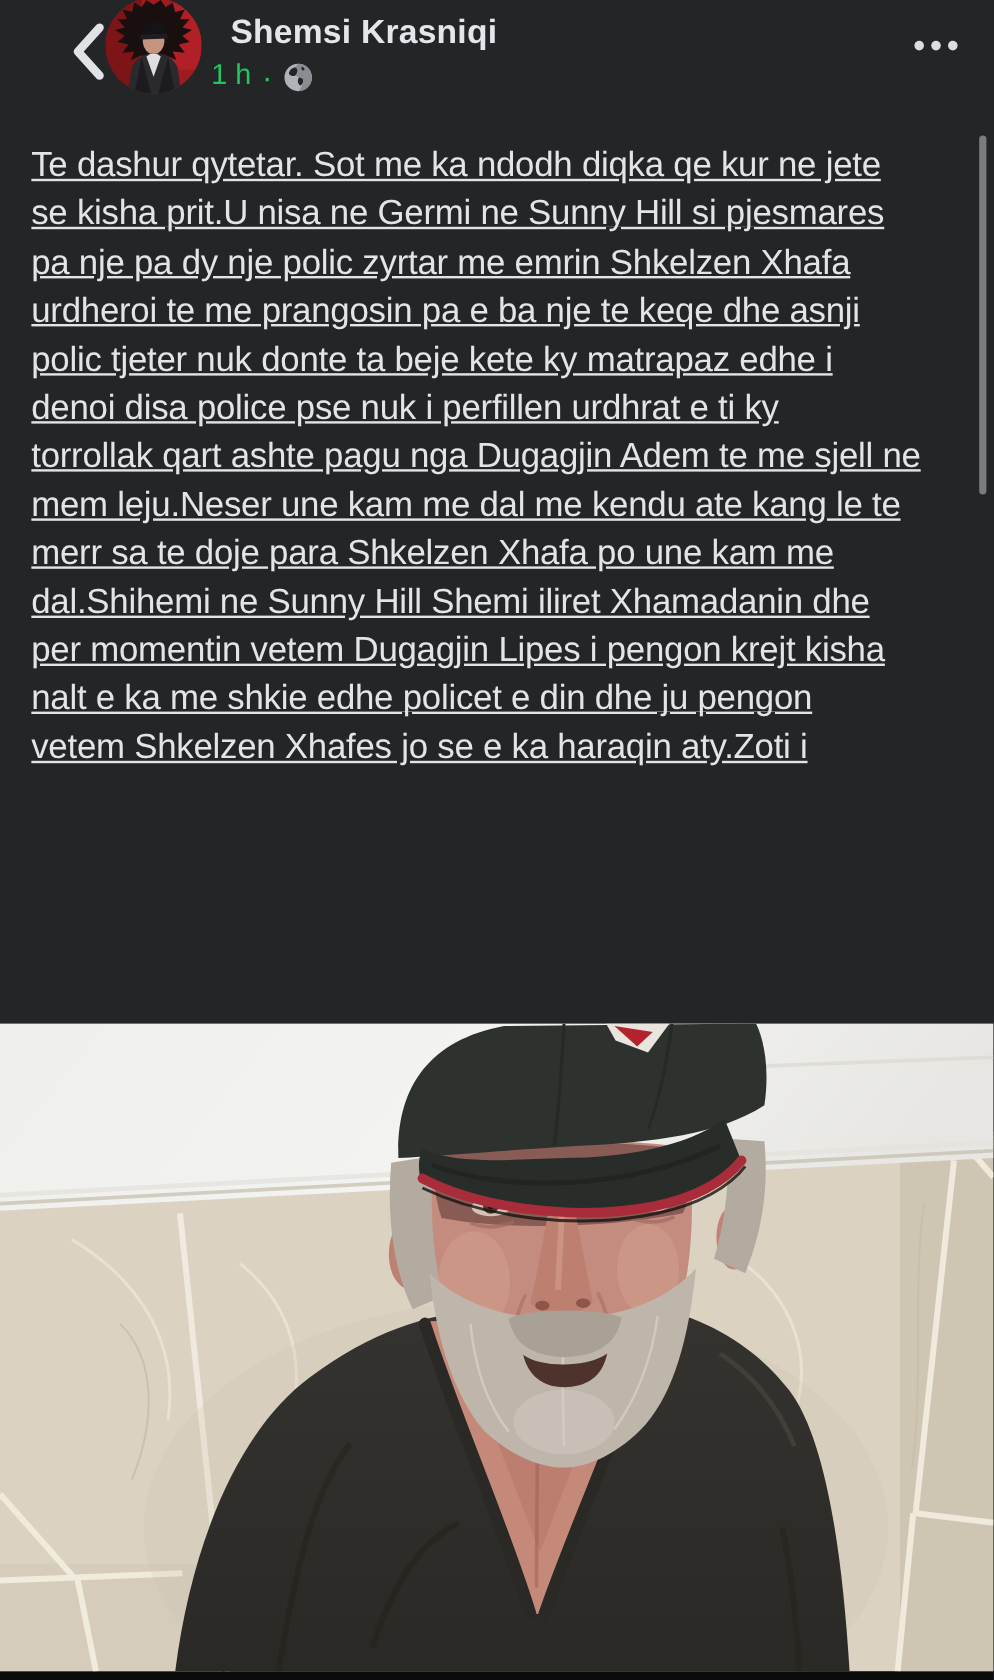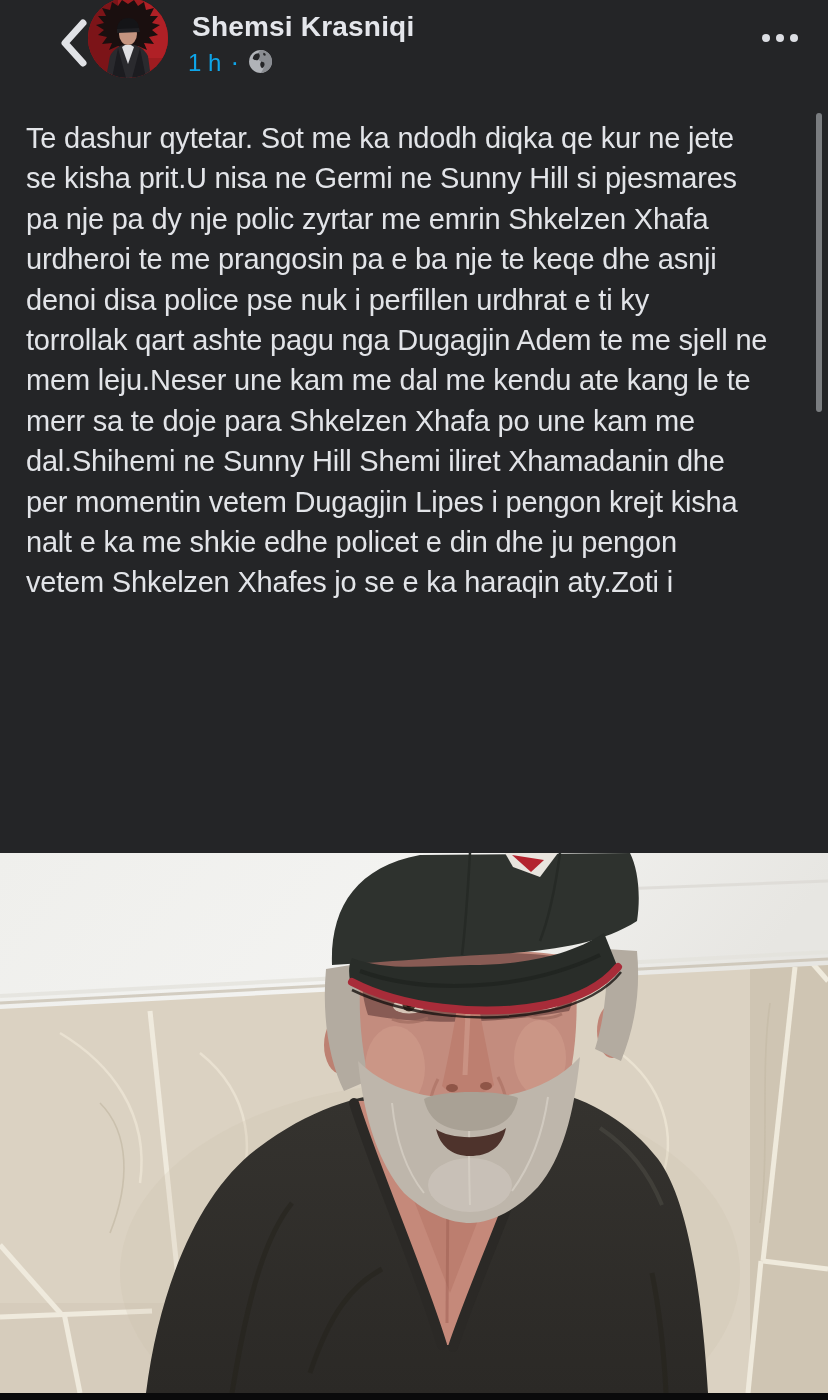--- a/index.html
+++ b/index.html
@@ -20,37 +20,37 @@
   .avatar{
     position:absolute;left:88px;top:-2px;width:80px;height:80px;border-radius:50%;
     overflow:hidden;cursor:pointer;background:#7d181c;
   }
   .avatar svg{display:block;width:100%;height:100%;}
   .head-name{
     position:absolute;left:192px;top:11px;
     font-size:28px;font-weight:bold;color:#e4e6eb;letter-spacing:.2px;cursor:pointer;
   }
   .head-meta{
-    position:absolute;left:188px;top:49px;height:28px;
-    display:flex;align-items:flex-start;gap:9px;
-    font-size:24px;color:#0ea5e9;
+    position:absolute;left:176px;top:49px;height:28px;
+    display:flex;align-items:flex-end;gap:9px;
+    font-size:24px;color:#22c55e;
   }
   .head-meta .sep{font-size:26px;line-height:1;}
   .globe{width:25px;height:25px;display:block;}
   .more-btn{
     position:absolute;right:30px;top:22px;width:60px;height:32px;
     background:none;border:none;padding:0;cursor:pointer;
     display:flex;align-items:center;justify-content:flex-end;gap:6px;
   }
   .more-btn i{width:8px;height:8px;border-radius:50%;background:#dcdee3;display:block;}
 
   
   .post-text{
     position:absolute;left:26px;top:118px;width:790px;height:727px;
-    overflow:hidden;color:#e2e4e8;
+    overflow:hidden;color:#e2e4e8;text-decoration:underline;
   }
   .post-line{
     white-space:nowrap;font-size:29px;line-height:40.4px;letter-spacing:-0.2px;
   }
 
   
   .scrollbar{
     position:absolute;right:6px;top:113px;width:6px;height:299px;
     border-radius:3px;background:#8a8d91;opacity:.85;
   }
@@ -119,20 +119,21 @@
       <i></i>
       <i></i>
     </button>
   </div>
 
   <div class="post-text">
       <div class="post-line">Te dashur qytetar. Sot me ka ndodh diqka qe kur ne jete</div>
       <div class="post-line">se kisha prit.U nisa ne Germi ne Sunny Hill si pjesmares</div>
       <div class="post-line">pa nje pa dy nje polic zyrtar me emrin Shkelzen Xhafa</div>
       <div class="post-line">urdheroi te me prangosin pa e ba nje te keqe dhe asnji</div>
+      <div class="post-line">polic tjeter nuk donte ta beje kete ky matrapaz edhe i</div>
       <div class="post-line">denoi disa police pse nuk i perfillen urdhrat e ti ky</div>
       <div class="post-line">torrollak qart ashte pagu nga Dugagjin Adem te me sjell ne</div>
       <div class="post-line">mem leju.Neser une kam me dal me kendu ate kang le te</div>
       <div class="post-line">merr sa te doje para Shkelzen Xhafa po une kam me</div>
       <div class="post-line">dal.Shihemi ne Sunny Hill Shemi iliret Xhamadanin dhe</div>
       <div class="post-line">per momentin vetem Dugagjin Lipes i pengon krejt kisha</div>
       <div class="post-line">nalt e ka me shkie edhe policet e din dhe ju pengon</div>
       <div class="post-line">vetem Shkelzen Xhafes jo se e ka haraqin aty.Zoti i</div>
     </div>
 

